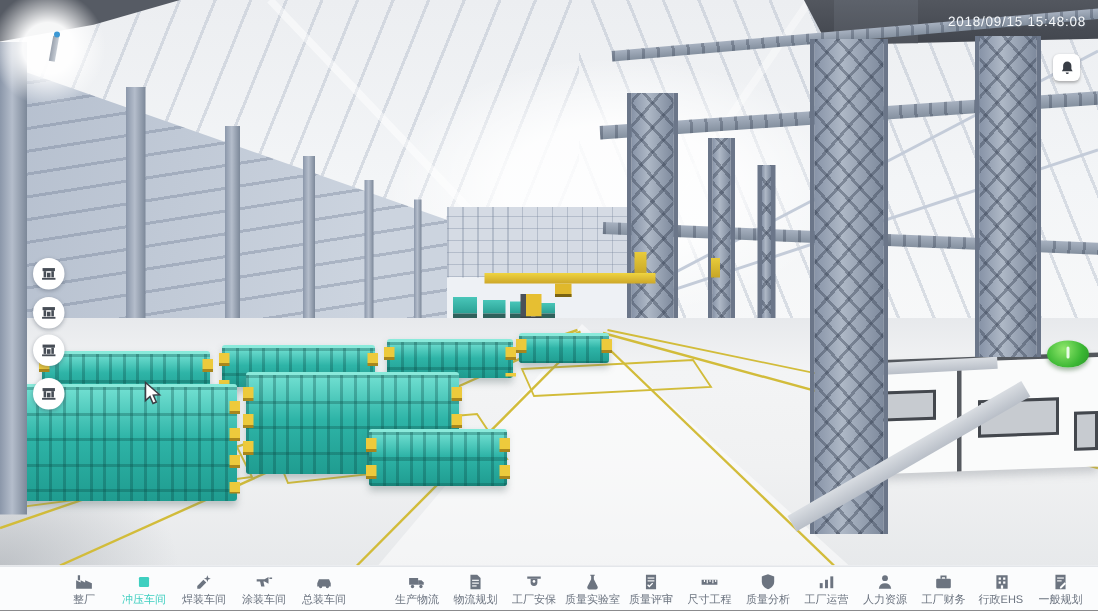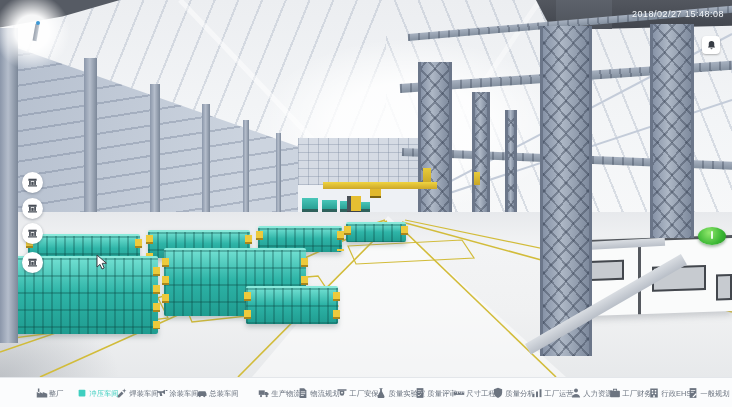--- a/index.html
+++ b/index.html
@@ -106,21 +106,21 @@
   .glow{left:-8px;top:-8px;width:80px;height:80px;
     background:radial-gradient(circle,rgba(255,255,255,.95) 0 30%,rgba(255,255,255,0) 68%);}
   .chimney{left:34px;top:24px;width:4px;height:17px;
     background:linear-gradient(90deg,#99a1ad,#c7cdd5);transform:rotate(10deg);}
   .chimney-tip{left:36px;top:21px;width:4px;height:4px;border-radius:50%;background:#3c98d4;}
 
   
   .toolbar{left:0;right:0;bottom:0;height:30px;background:#fbfcfd;border-top:1px solid #e3e6ea;
     display:flex;align-items:center;justify-content:space-between;padding:0 6px 0 36px;z-index:60;}
   .tb-group{display:flex;align-items:center;}
-  .tb-item{display:flex;flex-direction:row;align-items:center;justify-content:flex-start;
+  .tb-item{display:flex;flex-direction:column;align-items:center;justify-content:flex-end;
     width:40px;color:#6c7480;cursor:pointer;line-height:1;}
   .tb-group.right .tb-item{width:39px;}
   .tb-item .ticon{line-height:0;height:12px;}
   .tb-item .tlabel{font-size:8px;margin-top:2px;white-space:nowrap;transform:scale(.92);}
   .tb-item.active{color:#3ecfc0;}
 
   svg{display:block;}
 </style>
 </head>
 <body>
@@ -221,21 +221,21 @@
     <div class="abs chimney"></div>
     <div class="abs chimney-tip"></div>
 
     <div class="abs poi"></div>
 
     <svg class="abs" style="left:96px;top:254px;" width="12" height="16">
       <path d="M1,1 L1,13 L4,10.4 L6,15 L8.2,14 L6.2,9.4 L10.4,9.2 Z" fill="#ffffff" stroke="#3c3f45" stroke-width="1"></path>
     </svg>
   </div>
 
-  <div class="abs timestamp">2018/02/27 15:48:08</div>
+  <div class="abs timestamp">2018/09/15 15:48:08</div>
 
   <div class="abs bell-btn">
     <span>
         <svg width="11" height="11" viewBox="0 0 16 16" fill="currentColor">
           <path d="M8 1.5a4 4 0 0 0-4 4v3.2L2.8 11h10.4L12 8.7V5.5a4 4 0 0 0-4-4z"></path>
           <path d="M6.5 12a1.5 1.5 0 0 0 3 0z"></path>
         </svg>
       </span>
   </div>
 

